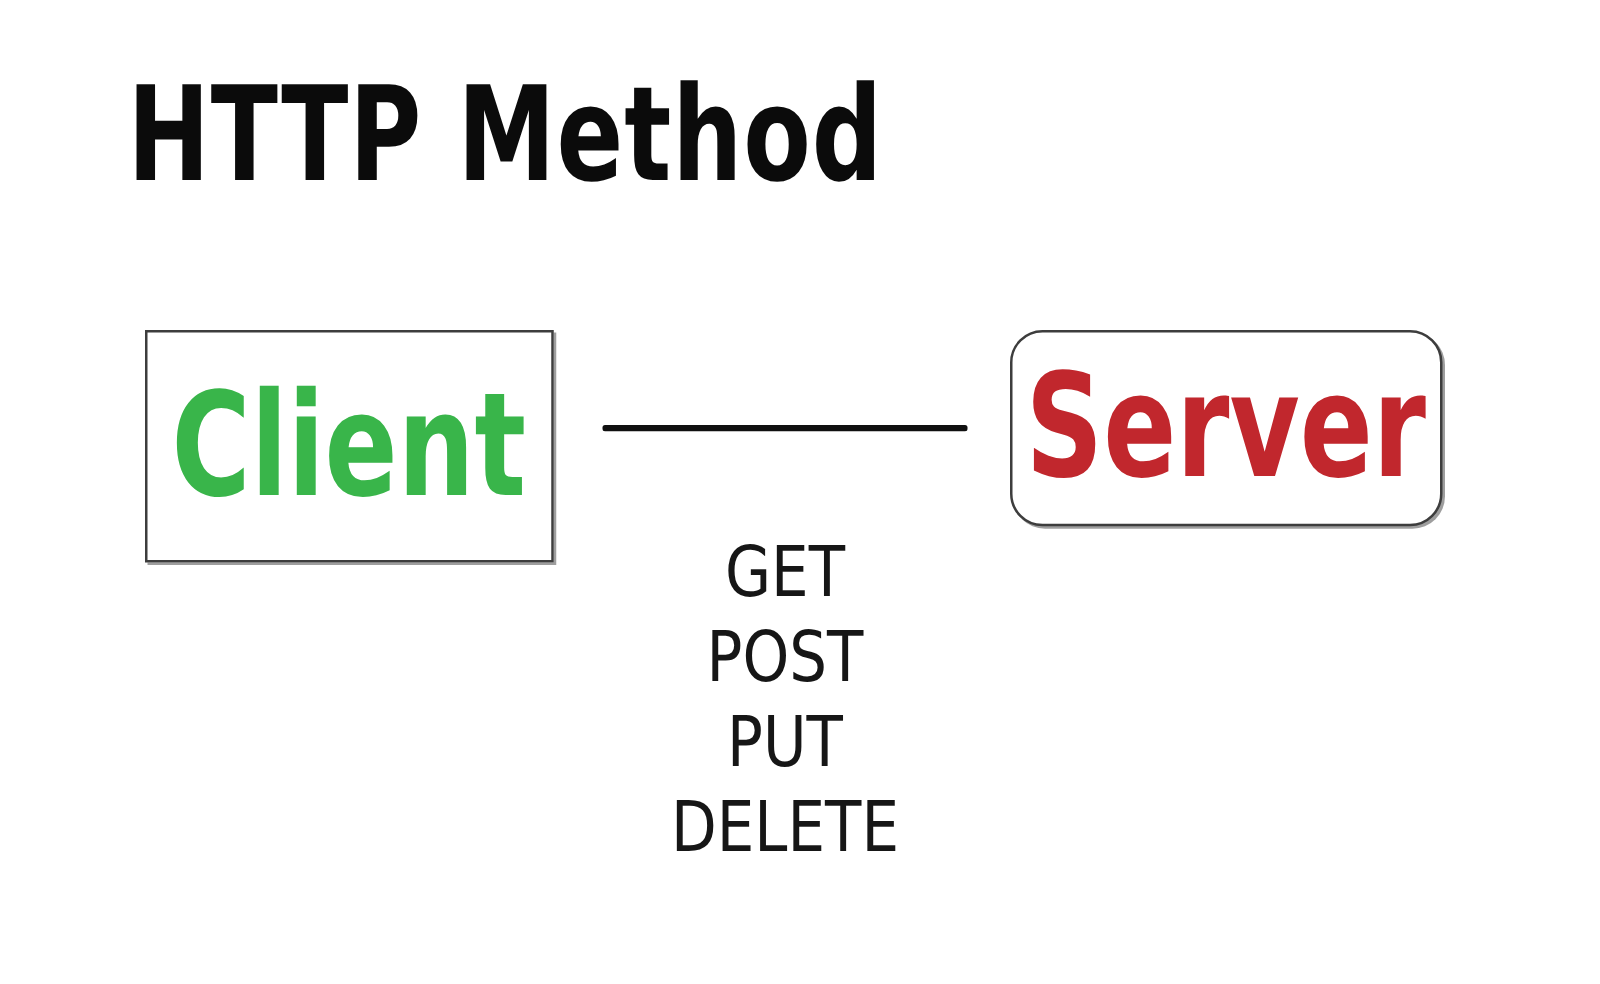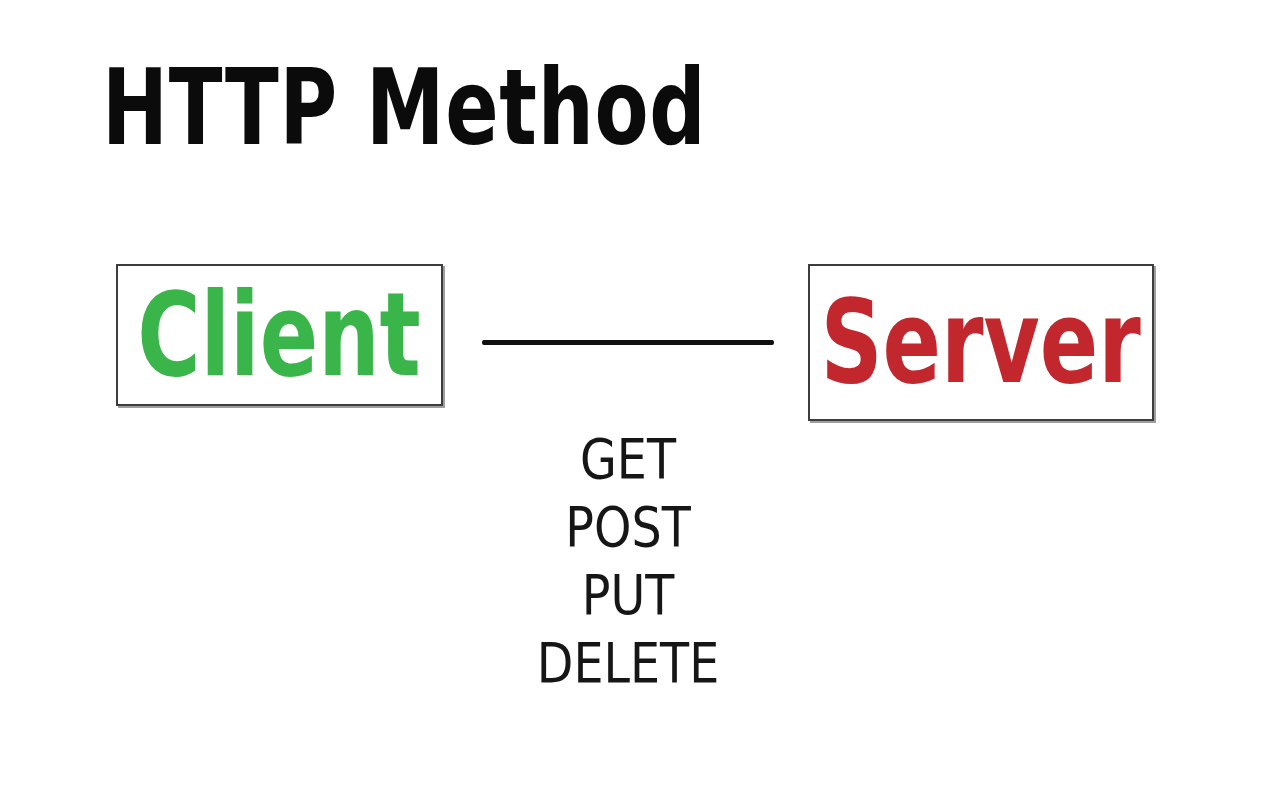--- a/index.html
+++ b/index.html
@@ -36,27 +36,28 @@
     border: 2px solid #3d3d3d;
     box-shadow: 2px 2px 0 rgba(40,40,40,0.45);
     display: flex;
     align-items: center;
     justify-content: center;
   }
   .client-box {
     left: 116px;
     top: 264px;
     width: 327px;
-    height: 142px;
+    height: 186px;
   }
   .server-box {
     left: 808px;
     top: 264px;
     width: 346px;
     height: 157px;
+    border-radius: 26px;
   }
   .node-label {
     font-size: 115px;
     font-weight: bold;
     line-height: 1;
     white-space: nowrap;
     transform: scaleX(0.75);
     transform-origin: center center;
   }
   .client-box .node-label { color: var(--client-color, #39B54A); }

